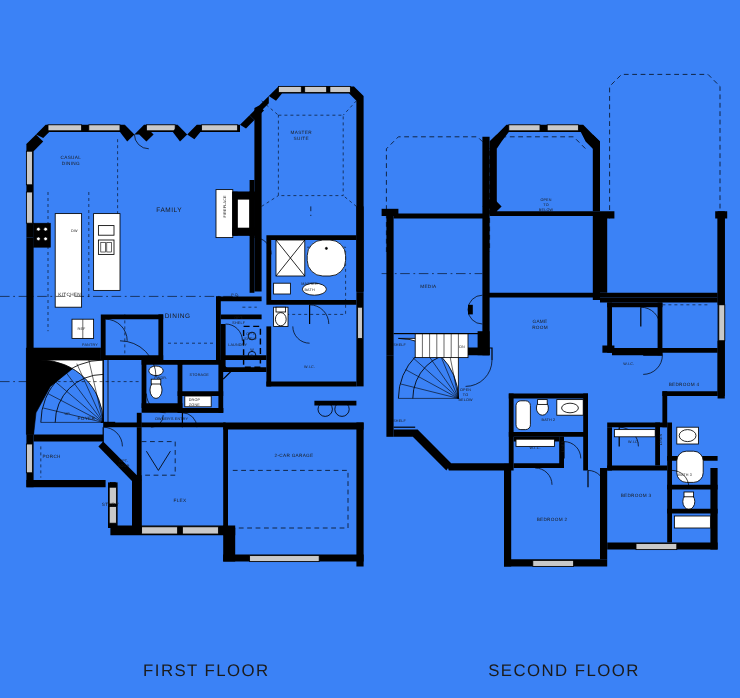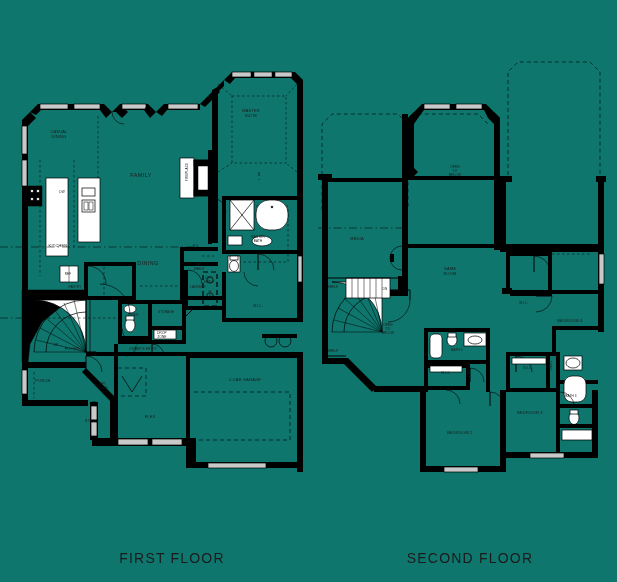--- a/index.html
+++ b/index.html
@@ -4,21 +4,21 @@
 <title>Floor Plan</title>
 <style>
   html,body{margin:0;padding:0;background:#ffffff;}
   body{
     width:617px;height:582px;
     font-family:"Liberation Sans", sans-serif;
     color:#111;
     overflow:hidden;
     position:relative;
   }
-  #plan-sheet{position:absolute;left:0;top:0;width:617px;height:582px;background:#0f766e;}
+  #plan-sheet{position:absolute;left:0;top:0;width:617px;height:582px;background:#3b82f6;}
   svg.plan{position:absolute;left:0;top:0;width:617px;height:582px;display:block;}
 
   
   .wall-ext{fill:#000;stroke:none;}
   .wall-int{fill:#000;stroke:none;}
   .thin{fill:none;stroke:#000;stroke-width:0.7;}
   .thin2{fill:none;stroke:#000;stroke-width:1;}
   .hair{fill:none;stroke:#000;stroke-width:0.5;}
   .dash{fill:none;stroke:#000;stroke-width:0.6;stroke-dasharray:4 3;}
   .dash-fine{fill:none;stroke:#000;stroke-width:0.5;stroke-dasharray:2.5 2.5;}

